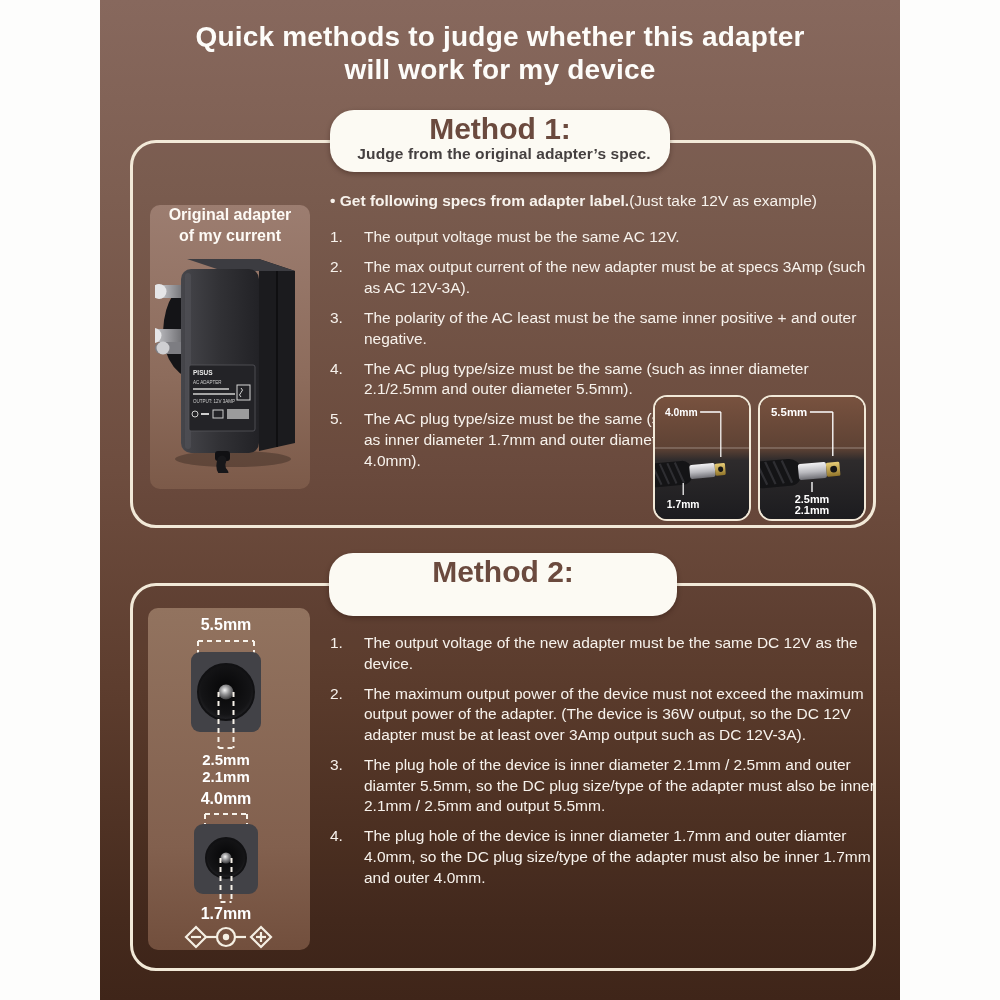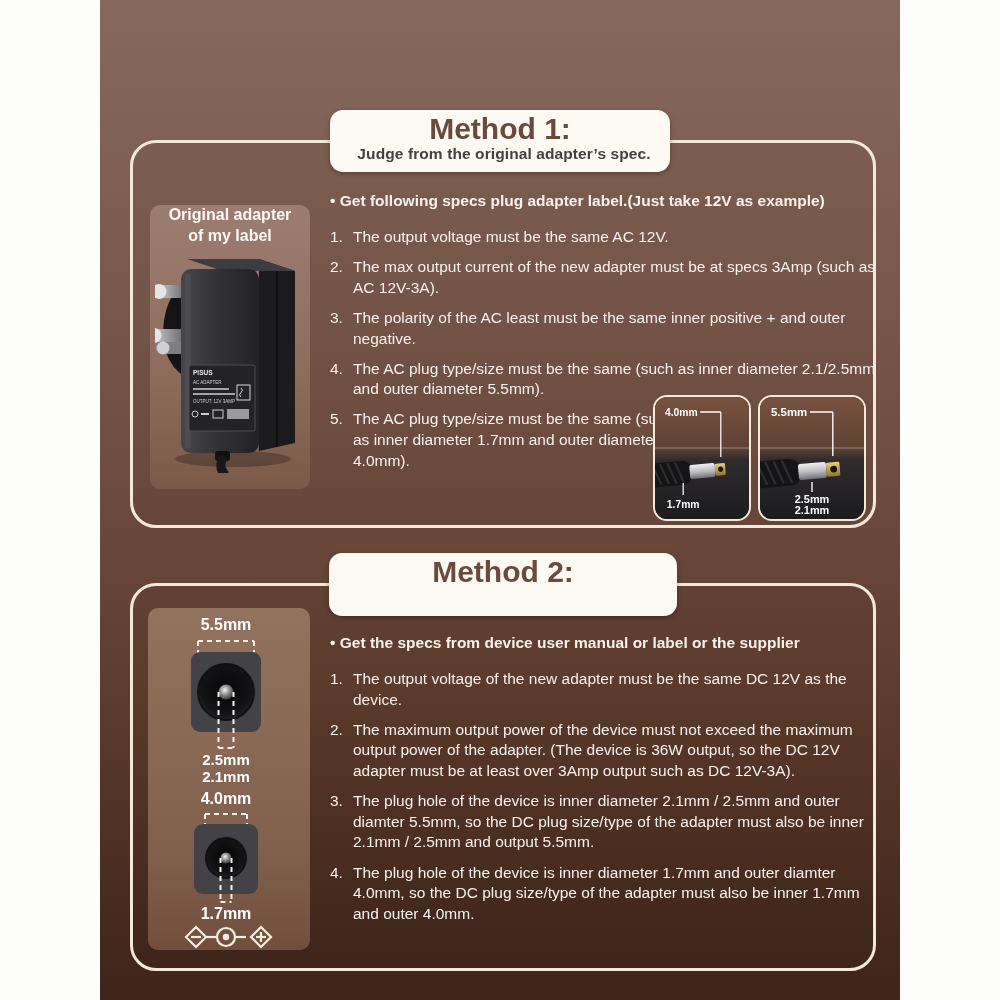--- a/index.html
+++ b/index.html
@@ -17,67 +17,71 @@
     color:#fdfcf9;font-size:28px;font-weight:700;line-height:1.18;letter-spacing:.2px;
   }
   .title span{display:block;}
   .section{
     position:absolute;border:3px solid #f2e9d8;border-radius:26px;
     background:rgba(0,0,0,0.03);
   }
   .m1{left:30px;top:140px;width:740px;height:382px;}
   .m2{left:30px;top:583px;width:740px;height:382px;}
   .header-box{
-    position:absolute;background:#fcfaf3;border-radius:13px;text-align:center;z-index:5;
+    position:absolute;background:#fcfaf3;border-radius:24px;text-align:center;z-index:5;
     box-shadow:0 2px 5px rgba(35,15,8,.35);padding-top:3px;
   }
   .hb1{left:230px;top:110px;width:340px;height:59px;}
   .hb2{left:229px;top:553px;width:348px;height:60px;}
   .hb-title{font-size:30px;font-weight:700;color:#6b4a3e;line-height:1.08;}
   .hb-sub{font-size:15.5px;font-weight:700;color:#454040;letter-spacing:.1px;margin-left:8px;}
   .card{position:absolute;border-radius:10px;}
   .card1{left:50px;top:205px;width:160px;height:284px;text-align:center;
     background:linear-gradient(180deg,#9c7d70 0%,#8d6c5c 60%,#7c5a49 100%);}
   .card-label{font-size:16px;font-weight:700;color:#fdfaf5;line-height:1.3;}
   .card2{left:48px;top:608px;width:162px;height:342px;
     background:linear-gradient(180deg,#92735f 0%,#82604e 70%,#724f3d 100%);}
   .content{position:absolute;color:#f7f2ec;font-size:15.5px;}
   .c1{left:230px;top:191px;width:548px;}
   .c2{left:230px;top:633px;width:548px;}
   .intro{font-weight:700;margin-bottom:16px;line-height:1.3;}
-  .intro .rest{font-weight:700;}
+  .intro .rest{font-weight:400;}
   .item{display:flex;margin-bottom:9.5px;line-height:1.33;}
   .item .num{width:23px;flex:0 0 23px;}
-  .item .txt{flex:1 1 auto;}
+  .item .txt{flex:1 1 auto;margin-left:11px;}
   .item5 .txt{max-width:322px;}
   .plug-img{position:absolute;border:2.5px solid #f2e9d8;border-radius:14px;overflow:hidden;
     background:#2a2325;z-index:4;}
   .pi1{left:553px;top:395px;width:94px;height:122px;}
   .pi2{left:658px;top:395px;width:104px;height:122px;}
   .plug-img svg{display:block;width:100%;height:100%;}
   .card1 svg,.card2 svg{display:block;margin:0 auto;}
   svg text{font-family:"Liberation Sans","DejaVu Sans",sans-serif;}
 </style>
 </head>
 <body>
 
 <div class="canvas">
 
+  <div class="title">
+    <span>Quick methods to judge whether this adapter</span>
+    <span>will work for my device</span>
+  </div>
 
   <div class="section m1"></div>
 
   <div class="header-box hb1">
     <div class="hb-title">Method 1:</div>
     <div class="hb-sub">Judge from the original adapter’s spec.</div>
   </div>
 
   <div class="card card1">
     <div class="card-label">
       <span>Original adapter</span><br>
-      <span>of my label</span>
+      <span>of my current</span>
     </div>
     <svg width="150" height="226" viewBox="0 0 150 226">
       <defs>
         <linearGradient id="ad-body" x1="0" y1="0" x2="1" y2="0">
           <stop offset="0" stop-color="#46464b"></stop>
             <stop offset="0.5" stop-color="#313135"></stop>
             <stop offset="1" stop-color="#222226"></stop>
         </linearGradient>
         <linearGradient id="ad-pin" x1="0" y1="0" x2="1" y2="0">
           <stop offset="0" stop-color="#dedee0"></stop>
@@ -119,21 +123,21 @@
       <rect x="72" y="162" width="22" height="10" fill="#cfcfcf" opacity="0.7"></rect>
 
       <rect x="60" y="204" width="15" height="10" rx="3" fill="#101013"></rect>
       <path d="M67,213 q-3,8 2,13" stroke="#17171a" stroke-width="9" fill="none" stroke-linecap="round"></path>
     </svg>
   </div>
 
   <div class="content c1">
     <div class="intro">
       <span>•</span>
-      <span>Get following specs plug adapter label.</span><span class="rest">(Just take 12V as example)</span>
+      <span>Get following specs from adapter label.</span><span class="rest">(Just take 12V as example)</span>
     </div>
     <div class="item">
       <span class="num">1.</span>
       <span class="txt">The output voltage must be the same AC 12V.</span>
     </div>
     <div class="item">
       <span class="num">2.</span>
       <span class="txt">The max output current of the new adapter must be at specs 3Amp (such as AC 12V-3A).</span>
     </div>
     <div class="item">
@@ -289,24 +293,20 @@
         <line x1="87" y1="329" x2="98" y2="329"></line>
         <path d="M103,329 l10,-10 l10,10 l-10,10 z"></path>
         <line x1="108" y1="329" x2="118" y2="329"></line>
         <line x1="113" y1="324" x2="113" y2="334"></line>
       </g>
       <circle cx="78" cy="329" r="3.2" fill="#f5efe3"></circle>
     </svg>
   </div>
 
   <div class="content c2">
-    <div class="intro">
-      <span>•</span>
-      <span>Get the specs from device user manual or label or the supplier</span>
-    </div>
     <div class="item">
       <span class="num">1.</span>
       <span class="txt">The output voltage of the new adapter must be the same DC 12V as the device.</span>
     </div>
     <div class="item">
       <span class="num">2.</span>
       <span class="txt">The maximum output power of the device must not exceed the maximum output power of the adapter. (The device is 36W output, so the DC 12V adapter must be at least over 3Amp output such as DC 12V-3A).</span>
     </div>
     <div class="item">
       <span class="num">3.</span>

